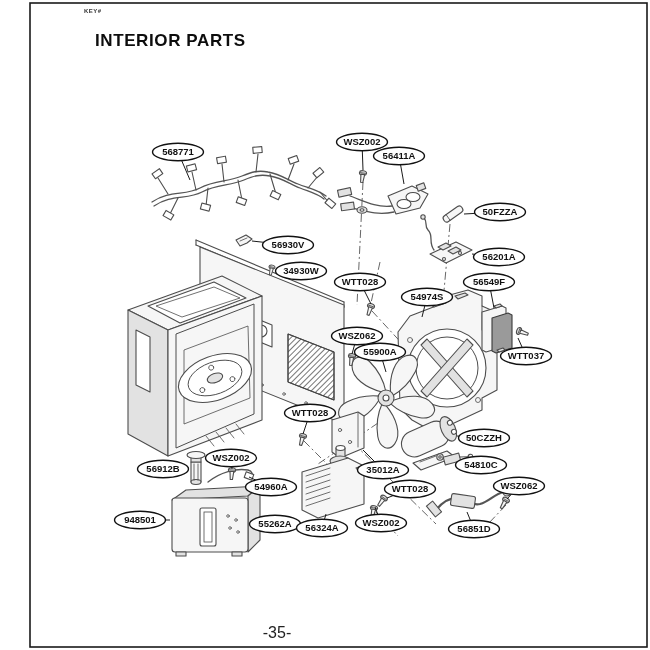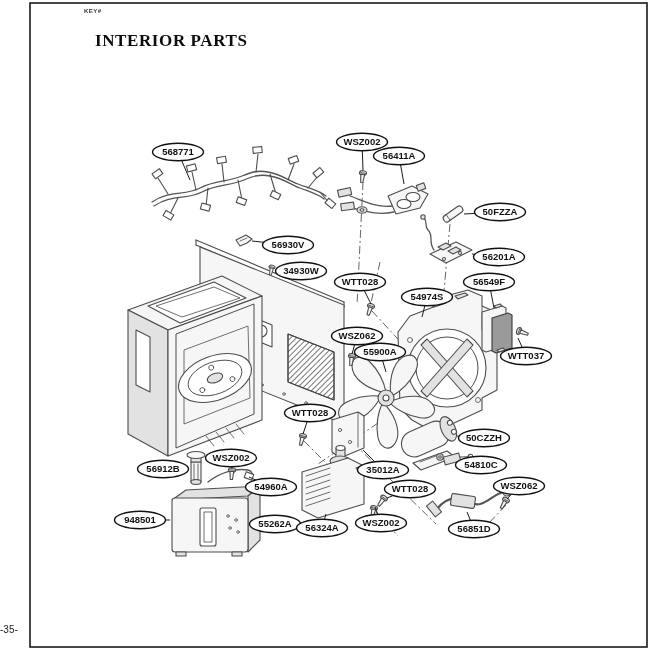--- a/index.html
+++ b/index.html
@@ -1,19 +1,19 @@
 <!DOCTYPE html>
 <html><head>
 <meta charset="utf-8">
 <style>
   html,body{margin:0;padding:0;background:#fff;}
   body{width:650px;height:650px;position:relative;font-family:"Liberation Sans",sans-serif;overflow:hidden;}
   .key-label{position:absolute;left:84px;top:8px;font-size:6px;font-weight:bold;color:#333;letter-spacing:.5px;}
-  .page-title{position:absolute;left:95px;top:31px;font-size:17px;font-weight:800;color:#0d0d0d;letter-spacing:.6px;font-family:Liberation Serif, serif;}
-  .page-number{position:absolute;left:0;top:624px;width:554px;text-align:left;font-size:10px;color:#222;}
+  .page-title{position:absolute;left:95px;top:31px;font-size:17px;font-weight:800;color:#0d0d0d;letter-spacing:.6px;}
+  .page-number{position:absolute;left:0;top:624px;width:554px;text-align:center;font-size:16px;color:#222;}
   svg{position:absolute;left:0;top:0;}
   .part{fill:#f6f6f6;stroke:#4d4d4d;stroke-width:1.1;stroke-linejoin:round;}
   .white{fill:#ffffff;stroke:#4d4d4d;stroke-width:1.1;stroke-linejoin:round;}
   .mid{fill:#e2e2e2;stroke:#4d4d4d;stroke-width:1.1;stroke-linejoin:round;}
   .dark{fill:#9a9a9a;stroke:#3a3a3a;stroke-width:1.1;stroke-linejoin:round;}
   .pline{fill:none;stroke:#4d4d4d;stroke-width:1.1;stroke-linecap:round;}
   .thin{stroke-width:.8;}
   .wire{fill:none;stroke:#555;stroke-width:1.3;stroke-linecap:round;}
   .axis{stroke:#555;stroke-width:.9;stroke-dasharray:8 3 2 3;fill:none;}
   .leader{stroke:#1a1a1a;stroke-width:1;}

